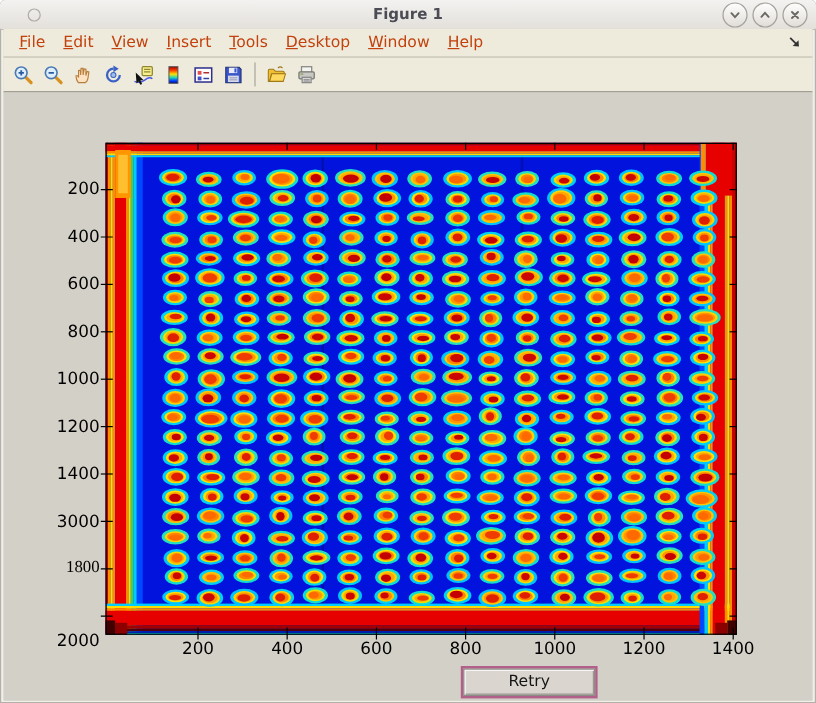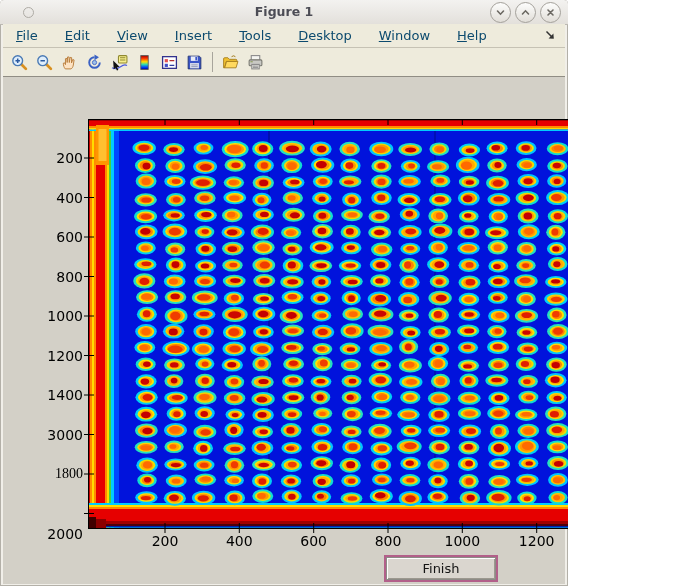--- a/index.html
+++ b/index.html
@@ -1,33 +1,33 @@
 <!DOCTYPE html>
 <html><head>
 <meta charset="utf-8">
 <style>
   html,body{margin:0;padding:0;background:#ffffff;font-family:"DejaVu Sans",sans-serif;}
-  .window{position:relative;width:568px;height:586px;background:#f1efe9;overflow:hidden;
+  .window{position:relative;width:680px;height:586px;background:#f1efe9;overflow:hidden;
           border-radius:4px 4px 0 0; box-shadow:0 0 0 1px #b3b0a8 inset;}
   
   .titlebar{position:absolute;left:0;top:0;right:0;height:24px;
             background:linear-gradient(#f3f2f0,#e3e0db);
             border-bottom:1px solid #bdbab3;border-radius:4px 4px 0 0;}
   .win-icon{position:absolute;left:23px;top:7px;width:9px;height:9px;border-radius:50%;
             border:1.5px solid #aeaba5;background:transparent;}
   .title{position:absolute;left:0;right:0;top:0;height:24px;line-height:24px;text-align:center;
          font-size:12.5px;font-weight:bold;color:#4c4c55;}
   .controls{position:absolute;right:7px;top:2px;display:flex;gap:4px;}
   .ctrl{width:19px;height:19px;border-radius:50%;border:1px solid #a3a09a;
         background:linear-gradient(#fdfdfc,#e1ded8);display:flex;align-items:center;justify-content:center;cursor:default;}
   
   .inner{position:absolute;left:3px;right:3px;top:24px;bottom:3px;background:#d3d0c7;}
   
   .menubar{position:relative;height:23px;background:#eeebdc;border-bottom:1px solid #c6c2b4;
-           font-size:13px;color:#0c4a6e;padding-left:11px;display:flex;align-items:center;gap:12px;}
+           font-size:13px;color:#c2410c;padding-left:11px;display:flex;align-items:center;}
   .menu-item{margin-right:11px;padding:1px 2px;cursor:default;}
   .menu-item u{text-decoration:underline;}
   .dock-arrow{position:absolute;right:9px;top:5px;width:12px;height:12px;}
   
   .toolbar{height:28px;background:#eeebdc;border-bottom:1px solid #908d84;
            display:flex;align-items:center;padding-left:4px;}
   .tool-btn{width:23px;height:24px;display:flex;align-items:center;justify-content:center;
             border:1px solid transparent;cursor:default;}
   .tool-sep{width:1px;height:20px;background:#a8a59c;margin:0 5px;}
   
@@ -1683,21 +1683,21 @@
             <line x1="-4" y1="315.5" x2="0" y2="315.5" stroke="#000"></line>
             <line x1="0" y1="355.0" x2="6" y2="355.0" stroke="#000"></line>
             <line x1="520" y1="355.0" x2="526" y2="355.0" stroke="#000"></line>
             <line x1="-4" y1="355.0" x2="0" y2="355.0" stroke="#000"></line>
             <line x1="0" y1="394.5" x2="6" y2="394.5" stroke="#000"></line>
             <line x1="520" y1="394.5" x2="526" y2="394.5" stroke="#000"></line>
             <line x1="-4" y1="394.5" x2="0" y2="394.5" stroke="#000"></line>
             <rect x="0.5" y="0.5" width="525" height="409" fill="none" stroke="#000"></rect>
           </svg>
       </div>
-      <button class="ui-btn" id="btn-retry">Finish</button>
+      <button class="ui-btn" id="btn-retry">Retry</button>
     <div class="tick-label tick-y" style="left: 10px; top: 74px;">200</div>
         <div class="tick-label tick-y" style="left: 10px; top: 113.5px;">400</div>
         <div class="tick-label tick-y" style="left: 10px; top: 153px;">600</div>
         <div class="tick-label tick-y" style="left: 10px; top: 192.5px;">800</div>
         <div class="tick-label tick-y" style="left: 10px; top: 232px;">1000</div>
         <div class="tick-label tick-y" style="left: 10px; top: 271.5px;">1200</div>
         <div class="tick-label tick-y" style="left: 10px; top: 311px;">1400</div>
         <div class="tick-label tick-y" style="left: 10px; top: 350.5px;">3000</div>
         <div class="tick-label tick-y" style="left: 10px; top: 390px; font-family: Liberation Serif, serif;">1800</div>
         <div class="tick-label tick-y" style="left: 10px; top: 429.5px; margin-top: 20px;">2000</div>

